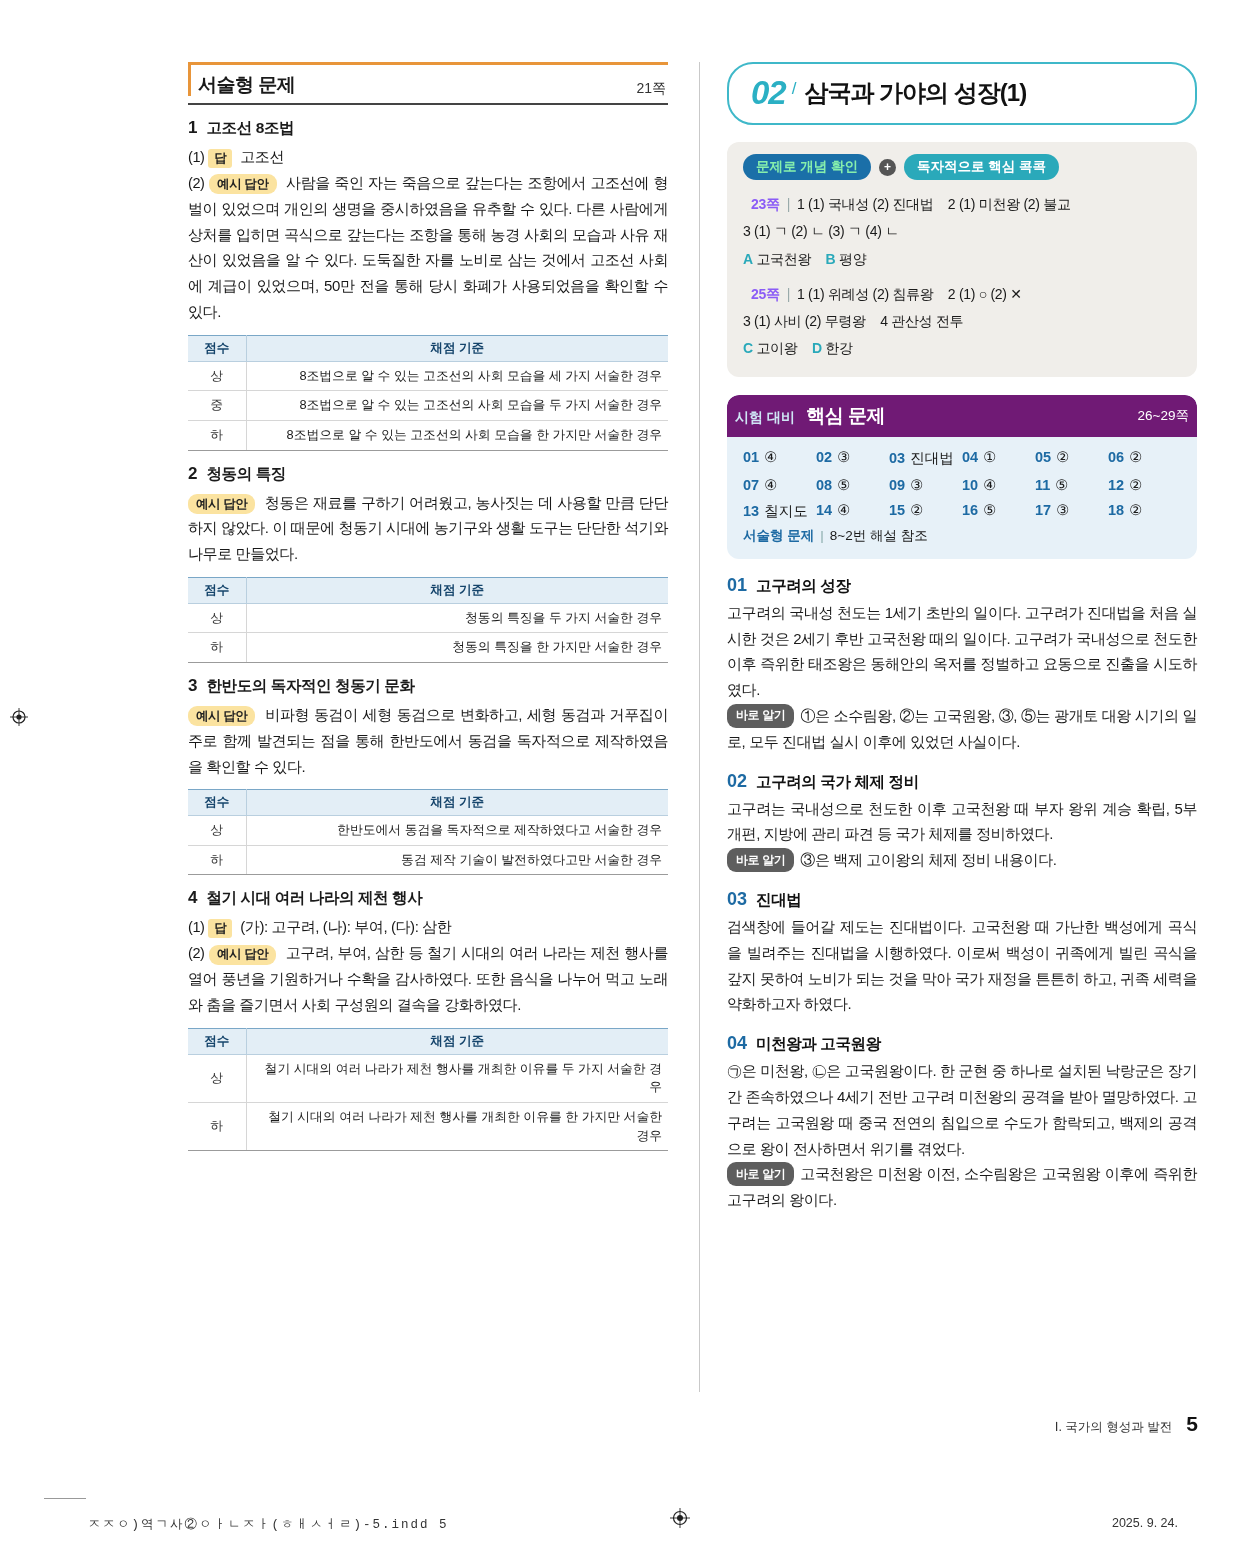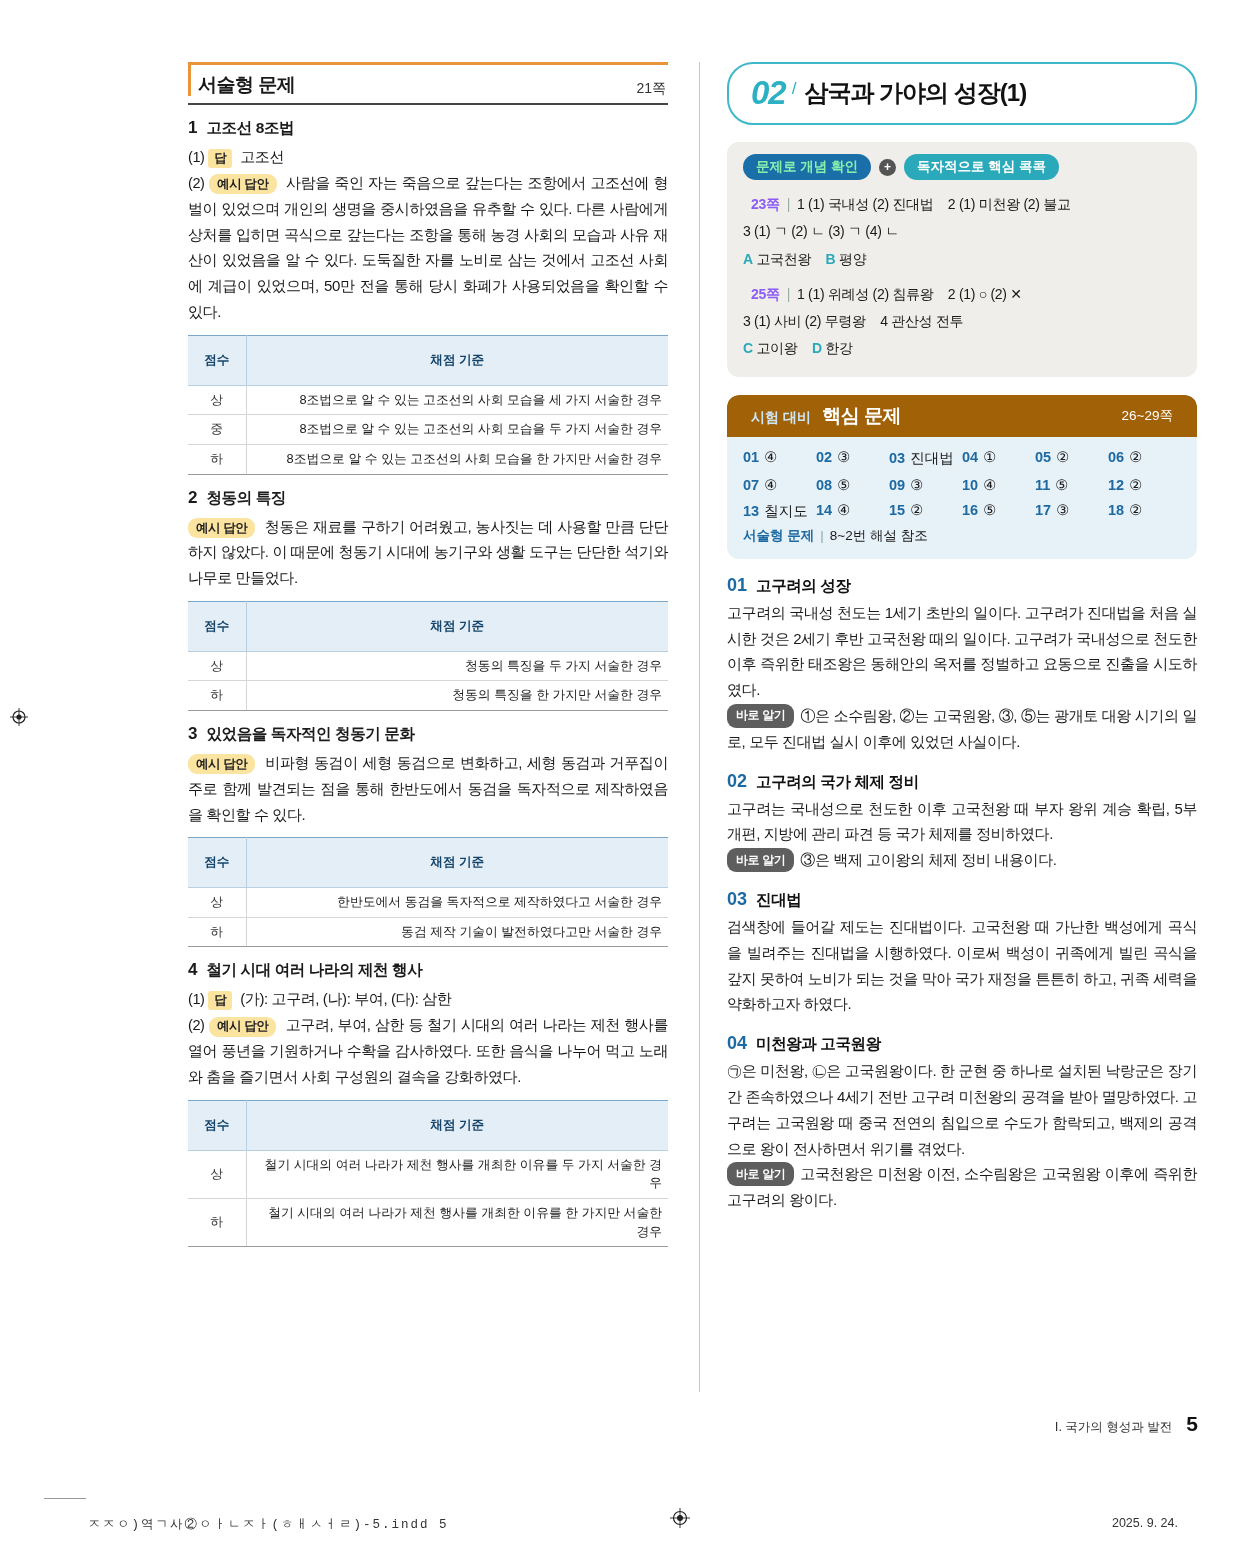--- a/index.html
+++ b/index.html
@@ -53,21 +53,21 @@
   }
   .sub-idx { font-size:14.5px; }
 
   
   table.rubric {
     width:100%; border-collapse:collapse; margin-top:10px; margin-bottom:4px;
     font-size:12.8px;
   }
   table.rubric th {
     background:#e3eef6; color:#15446b; font-weight:bold; border-top:1.5px solid #7aa7c7;
-    border-bottom:1px solid #b9cfdf; padding:16px 2px; font-size:12.6px;
+    border-bottom:1px solid #b9cfdf; padding:4px 2px; font-size:12.6px;
   }
   table.rubric th.c-score { width:58px; border-right:1px solid #b9cfdf; }
   table.rubric td { border-bottom:1px solid #d6d6d6; padding:5px 6px; color:#1a1a1a; line-height:1.45;text-align:right; }
   table.rubric td.c-score { text-align:center; color:#333; border-right:1px solid #d6d6d6; width:58px; }
   table.rubric tr:last-child td { border-bottom:1.5px solid #9b9b9b; }
 
   
   .col-right { position:absolute; left:727px; top:62px; width:470px; }
 
   .unit-head {
@@ -97,21 +97,21 @@
     padding:4px 13px; border-radius:13px;
   }
   .ans-line { font-size:14px; line-height:1.95; color:#1a1a1a; letter-spacing:-0.3px; }
   .pg { color:#8b5cf6; font-weight:bold;margin-left:8px; }
   .sep { color:#9aa; margin:0 7px; }
   .alpha { color:#2aa9ba; font-weight:bold; }
   .alpha-d { color:#2aa9ba; font-weight:bold; }
 
   .exam-box { margin-top:18px; background:#e7f1f8; border-radius:12px; padding:0 0 14px 0; overflow:hidden; }
   .exam-head {
-    background:#a16207; border-radius:12px 12px 0 0; padding:8px 24px;
+    background:#701a75; border-radius:12px 12px 0 0; padding:8px 8px;
     display:flex; align-items:center; justify-content:space-between;
   }
   .exam-head .t1 { color:#cfe6f5; font-size:14px; font-weight:bold; margin-right:7px; }
   .exam-head .t2 { color:#fff; font-size:19px; font-weight:bold; letter-spacing:-0.5px; }
   .exam-head .rng { color:#fff; font-size:13.5px; }
   .exam-grid {
     display:grid; grid-template-columns:repeat(6, 1fr);
     padding:12px 16px 2px 16px; row-gap:9px; font-size:14.5px;
   }
   .exam-grid .it .n { color:#1d6aa3; font-weight:bold; margin-right:5px; }
@@ -222,21 +222,21 @@
           <td class="c-score">하</td>
           <td>청동의 특징을 한 가지만 서술한 경우</td>
         </tr>
       </tbody>
         </table>
     </div>
 
     <div class="qblock">
       <div class="q-title">
         <span class="q-num">3</span>
-        <span class="q-name">있었음을 독자적인 청동기 문화</span>
+        <span class="q-name">한반도의 독자적인 청동기 문화</span>
       </div>
       <div class="para">
         <span class="tag-ex">예시 답안</span>
         <span>비파형 동검이 세형 동검으로 변화하고, 세형 동검과 거푸집이 주로 함께 발견되는 점을 통해 한반도에서 동검을 독자적으로 제작하였음을 확인할 수 있다.</span>
       </div>
       <table class="rubric">
         <tbody>
             <tr>
           <th class="c-score">점수</th>
           <th>채점 기준</th>

